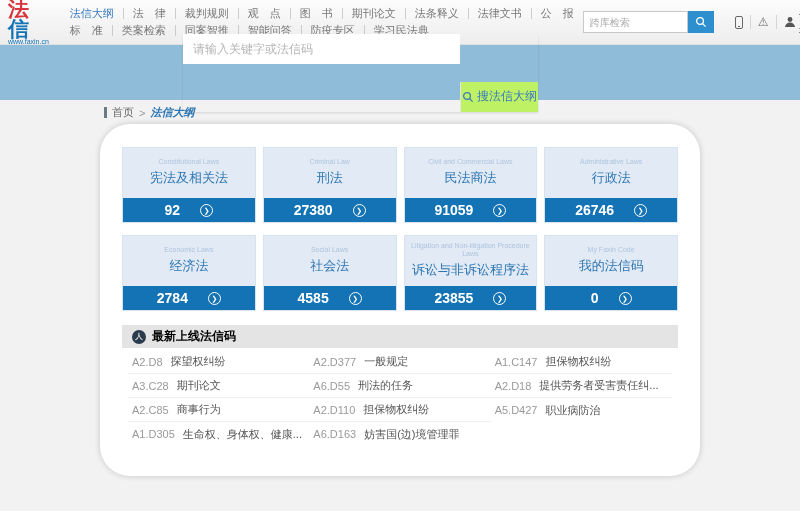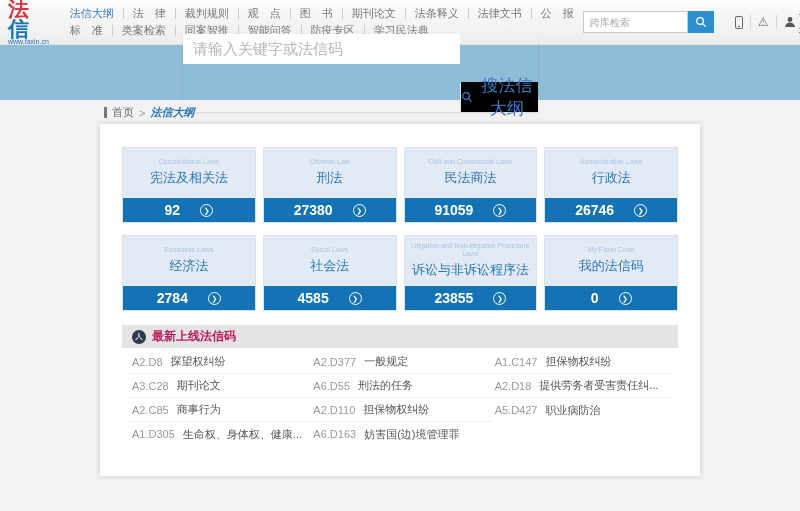--- a/index.html
+++ b/index.html
@@ -34,56 +34,56 @@
   .hicon:first-child { border-left:none; }
   .alert-glyph { font-size:12px; color:#666; line-height:12px; }
   .hlink { font-size:11px; color:#555; text-decoration:none; margin-left:3px; cursor:pointer; }
   .mobile-shape { width:8px; height:13px; border:1px solid #666; border-radius:2px; position:relative; }
   .mobile-shape::after { content:""; position:absolute; bottom:1px; left:2px; right:2px; height:1px; background:#666; }
 
   
   .banner { height:55px; background:#8fbdd9; display:flex; align-items:center; }
   .banner-search { display:flex; margin-left:183px; box-shadow:0 1px 2px rgba(0,0,0,.12); }
   .banner-search input { width:277px; height:30px; border:none; background:#fff; padding:0 10px;
-    font-size:15px; color:#333; outline:none; }
+    font-size:12px; color:#333; outline:none; }
   .banner-search input::placeholder { color:#b5b5b5; }
-  .banner-search button { height:30px; width:78px; border:none; background:#000000;
-    border-left:1px solid #e4e4e4; color:#3a7bbf; font-size:17px; cursor:pointer;
+  .banner-search button { height:30px; width:78px; border:none; background:#bef264;
+    border-left:1px solid #e4e4e4; color:#3a7bbf; font-size:12px; cursor:pointer;
     display:flex; align-items:center; justify-content:center; gap:3px;margin-top:48px; }
 
   
   .breadcrumb { padding:5px 0 4px 104px; font-size:11px; color:#777;
     display:flex; align-items:center; gap:5px; }
   .bc-bar { display:inline-block; width:3px; height:11px; background:#6b7a87; }
   .bc-home { color:#666; cursor:pointer; text-decoration:none; }
   .bc-sep { color:#999; }
   .bc-current { color:#2e77b3; font-weight:bold; font-style:italic; cursor:pointer; text-decoration:none; }
 
   
   .panel { width:600px; margin-left:100px; background:#fff; box-shadow:0 0 6px rgba(0,0,0,.18);
-    padding:23px 22px 18px; min-height:352px; }
+    padding:23px 22px 18px; min-height:352px;border-radius:30px; }
 
   .cards { display:grid; grid-template-columns:repeat(4,1fr); gap:12px 7px; }
   .card { background:#e2eaf5; cursor:pointer; display:flex; flex-direction:column; height:76px;
     border:1px solid #d8e3f0; }
   .card-top { flex:1; display:flex; flex-direction:column; align-items:center; justify-content:center; padding:2px 3px 4px; }
   .card-en { font-size:7px; color:#aec4de; text-align:center; line-height:8px; min-height:8px; }
   .card-zh { font-size:13px; color:#2e77b3; margin-top:3px; white-space:nowrap; }
   .card-foot { height:24px; background:#1373b4; display:flex; align-items:center;
     justify-content:center; gap:20px; }
   .card-count { color:#fff; font-size:14px; font-weight:bold; }
   .arrow-circle { width:13px; height:13px; border:1px solid #fff; border-radius:50%;
     color:#fff; font-size:7px; display:flex; align-items:center; justify-content:center; line-height:1; }
 
   
   .section-bar { margin-top:14px; height:23px; background:#e4e4e4; display:flex;
     align-items:center; padding:0 10px; gap:6px; }
   .sec-icon { width:14px; height:14px; background:#2b3b4e; border-radius:50%; color:#fff;
     font-size:8px; display:flex; align-items:center; justify-content:center; line-height:1; }
-  .sec-title { font-size:12px; font-weight:bold; color:#be185d; }
+  .sec-title { font-size:12px; font-weight:bold; color:#000000; }
 
   .code-list { display:grid; grid-template-columns:repeat(3,1fr); padding:2px 6px 0; }
   .code-item { display:flex; align-items:center; gap:8px; height:24px; font-size:11px;
     border-bottom:1px solid #eee; cursor:pointer; white-space:nowrap; overflow:hidden; padding:0 4px; }
   .code-item:nth-last-child(-n+3) { border-bottom:none; }
   .code { color:#9a9a9a; }
   .ctitle { color:#555; overflow:hidden; text-overflow:ellipsis; }
 
   svg { display:block; }
 </style>

